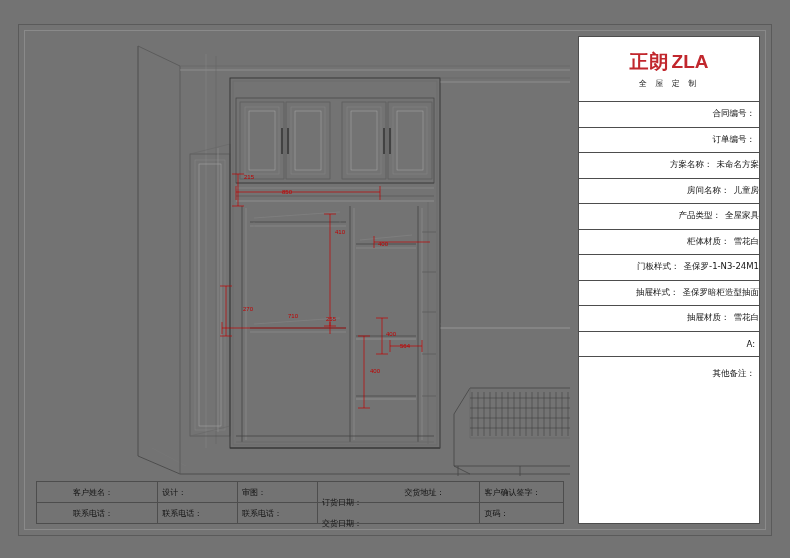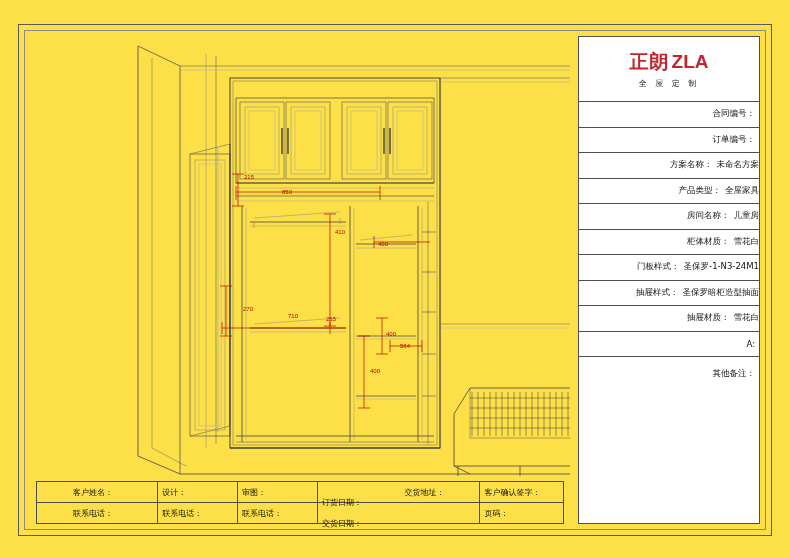--- a/index.html
+++ b/index.html
@@ -10,21 +10,21 @@
   body {
     width: 790px;
     height: 558px;
     font-family: "Liberation Sans", sans-serif;
     overflow: hidden;
   }
   #sheet {
     position: relative;
     width: 790px;
     height: 558px;
-    background: #fde047;
+    background: #737373;
   }
   
   .outer-border {
     position: absolute;
     left: 18px;
     top: 24px;
     width: 754px;
     height: 512px;
     border: 1px solid #5a5a5a;
     box-sizing: border-box;
@@ -362,26 +362,26 @@
         </div>
         <div class="info-row">
           <span class="info-label">订单编号：</span>
           <span class="info-value"></span>
         </div>
         <div class="info-row">
           <span class="info-label">方案名称：</span>
           <span class="info-value">未命名方案</span>
         </div>
         <div class="info-row">
+          <span class="info-label">房间名称：</span>
+          <span class="info-value">儿童房</span>
+        </div>
+        <div class="info-row">
           <span class="info-label">产品类型：</span>
           <span class="info-value">全屋家具</span>
-        </div>
-        <div class="info-row">
-          <span class="info-label">房间名称：</span>
-          <span class="info-value">儿童房</span>
         </div>
         <div class="info-row">
           <span class="info-label">柜体材质：</span>
           <span class="info-value">雪花白</span>
         </div>
         <div class="info-row">
           <span class="info-label">门板样式：</span>
           <span class="info-value">圣保罗-1-N3-24M1</span>
         </div>
         <div class="info-row">

